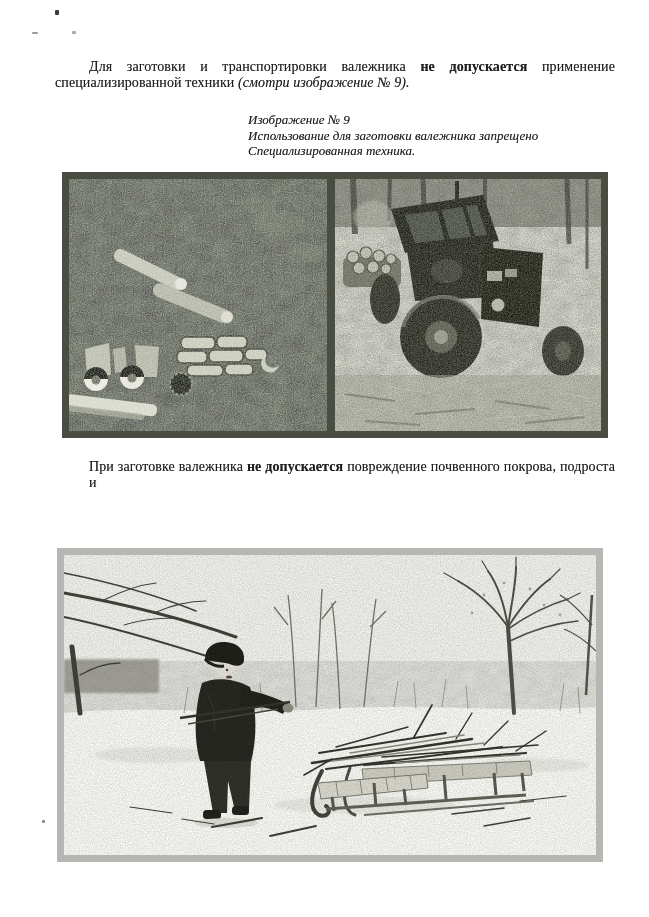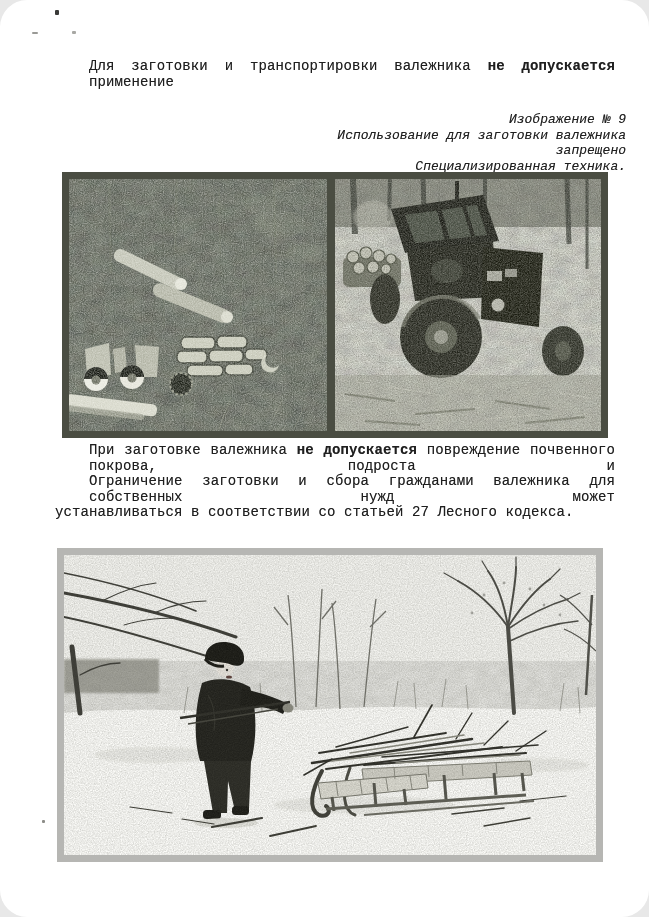--- a/index.html
+++ b/index.html
@@ -1,33 +1,33 @@
 <!DOCTYPE html>
 <html><head>
 <meta charset="utf-8">
 <style>
   html,body{margin:0;padding:0;background:#e8e8e8;}
   .page{
     position:relative;width:649px;height:917px;background:#ffffff;
     margin:0 auto;overflow:hidden;
-    font-family:Liberation Mono, monospace;color:#1f1f1f;border-radius:27px;
+    font-family:Liberation Serif, serif;color:#1f1f1f;
   }
   .bodytext{font-size:14px;line-height:15.5px;letter-spacing:.1px;
     text-shadow:0 0 .5px rgba(40,40,40,.55);}
   .jline{text-align:justify;text-align-last:justify;}
   .indented{padding-left:34px;}
   .b{font-weight:bold;}
   .i{font-style:italic;}
   .caption{
-    position:absolute;top:112px;left:262px;width:364px;
-    font-size:13px;line-height:15.5px;font-style:italic;text-align:right;
+    position:absolute;top:112px;left:248px;width:364px;
+    font-size:13px;line-height:15.5px;font-style:italic;
     text-shadow:0 0 .5px rgba(40,40,40,.5);
   }
   .para1{position:absolute;top:59px;left:55px;width:560px;}
-  .para23{position:absolute;top:443px;left:55px;width:560px;}
+  .para23{position:absolute;top:459px;left:55px;width:560px;}
   .frame-top{
     position:absolute;left:62px;top:172px;width:546px;height:266px;
     background:#4a4d42;padding:7px;box-sizing:border-box;
     display:flex;gap:8px;
   }
   .frame-top svg{display:block;height:252px;}
   .frame-bottom{
     position:absolute;left:57px;top:548px;width:546px;height:314px;
     border:7px solid #b6b6b3;box-sizing:border-box;background:#f3f3f0;
   }
@@ -47,20 +47,24 @@
   <div class="speck sp2"></div>
   <div class="speck sp3"></div>
   <div class="speck sp4"></div>
 
   <div class="para1 bodytext">
     <div class="jline indented">
       <span>Для заготовки и транспортировки валежника</span>
       <span class="b">не допускается</span>
       <span>применение</span>
     </div>
+    <div>
+      <span>специализированной техники</span>
+      <span class="i">(смотри изображение № 9).</span>
+    </div>
   </div>
 
   <div class="caption">
     <div>Изображение № 9</div>
     <div>Использование для заготовки валежника запрещено</div>
     <div>Специализированная техника.</div>
   </div>
 
   <div class="frame-top">
 
@@ -250,24 +254,20 @@
     </svg>
   </div>
 
   <div class="para23 bodytext">
     <div>
       <div class="jline indented">
         <span>При заготовке валежника</span>
         <span class="b">не допускается</span>
         <span>повреждение почвенного покрова, подроста и</span>
       </div>
-    </div>
-    <div>
-      <div class="jline indented">Ограничение заготовки и сбора гражданами валежника для собственных нужд может</div>
-      <div>устанавливаться в соответствии со статьей 27 Лесного кодекса.</div>
     </div>
   </div>
 
   <div class="frame-bottom">
     <svg width="532" height="300" viewBox="0 0 532 300">
       <title>Ребёнок зимой везёт санки, гружённые хворостом</title>
       <rect width="532" height="300" fill="#f3f3ef"></rect>
 
       <rect x="0" y="112" width="532" height="52" filter="url(#mottleLight)" opacity="0.85"></rect>
       <rect x="0" y="104" width="95" height="34" fill="#6e6e64" opacity="0.55" filter="url(#soft)"></rect>

